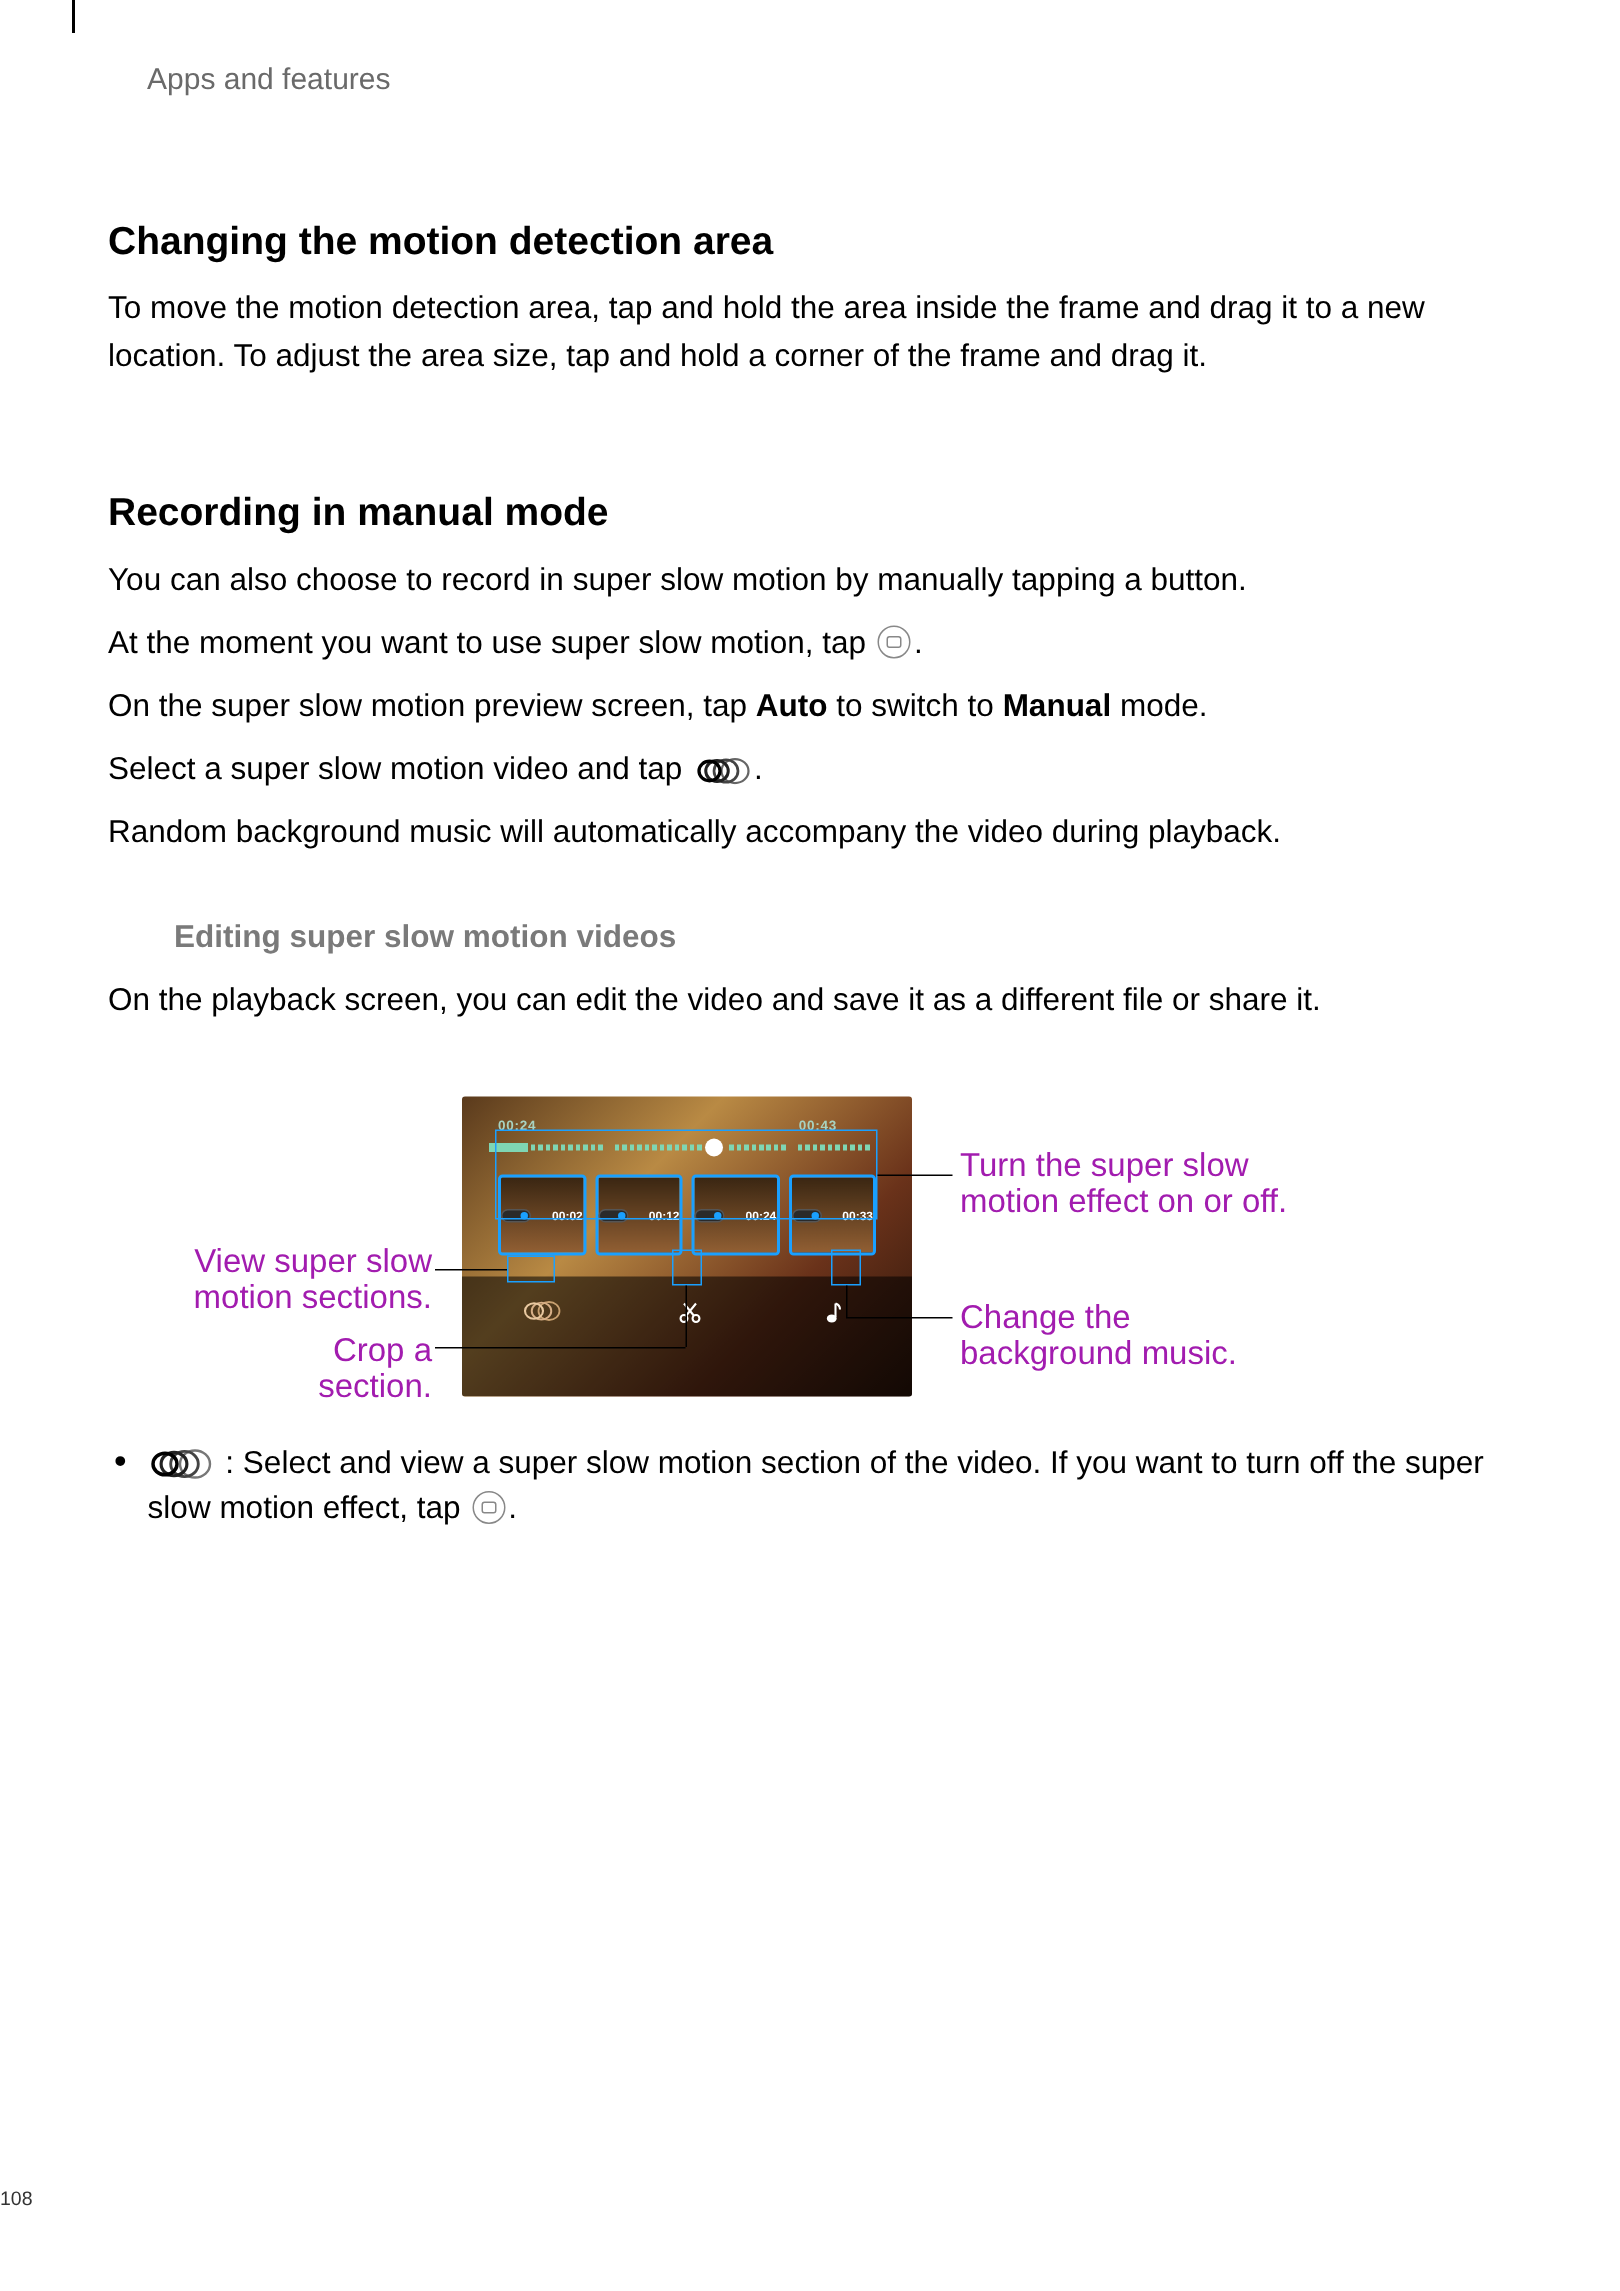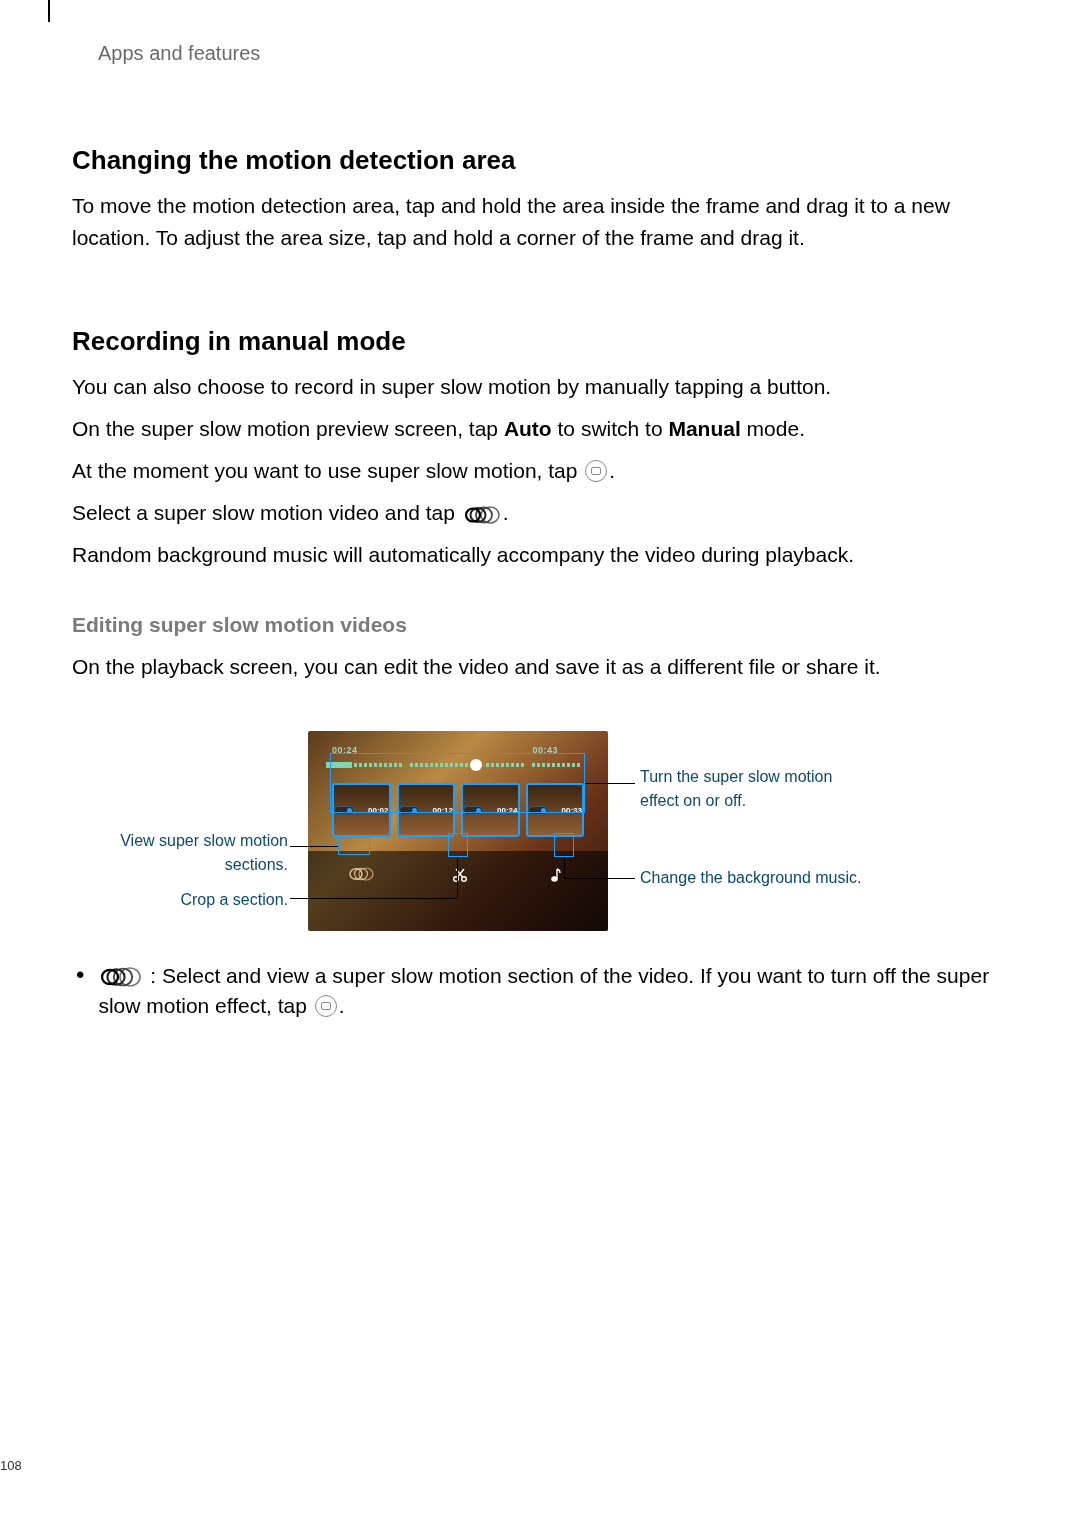--- a/index.html
+++ b/index.html
@@ -4,21 +4,21 @@
 <style>
   * { box-sizing: border-box; margin: 0; padding: 0; }
   html, body { width: 1080px; height: 1527px; background: #fff; font-family: Arial, Helvetica, sans-serif; color: #000; }
   .page { position: relative; width: 1080px; height: 1527px; padding: 40px 72px 0 72px; }
   .crop-mark { position: absolute; left: 48px; top: 0; width: 2px; height: 22px; background: #000; }
   .header-label { font-size: 20px; color: #6a6a6a; margin-top: 2px; margin-left: 26px; }
   .h2 { font-size: 26px; font-weight: 700; margin-top: 72px; }
   .h2.first { margin-top: 80px; }
   .p { font-size: 21px; line-height: 32px; margin-top: 14px; }
   .p + .p { margin-top: 10px; }
-  .sub { font-size: 21px; font-weight: 600; color: #7a7a7a; margin-top: 42px; }
+  .sub { font-size: 21px; font-weight: 600; color: #7a7a7a; margin-top: 42px; margin-left: 44px; }
   .bold { font-weight: 700; }
 
   
   .icon-circ { display: inline-block; width: 22px; height: 22px; border: 1.8px solid #888; border-radius: 50%; vertical-align: -4px; position: relative; margin: 0 2px; }
   .icon-circ::after { content: ""; position: absolute; left: 50%; top: 50%; width: 8px; height: 6px; border: 1.2px solid #888; border-radius: 2px; transform: translate(-50%,-50%); }
   .icon-slowmo { display: inline-block; vertical-align: -4px; margin: 0 2px; }
   .icon-slowmo svg { display: block; }
 
   
   .figure-wrap { position: relative; width: 936px; height: 230px; margin: 20px auto 0; }
@@ -37,21 +37,21 @@
   .thumb .tl { font-size: 8px; color:#fff; font-weight:700;}
   .toolbar-bottom { position: absolute; left: 0; right: 0; top: 120px; bottom: 0; background: rgba(0,0,0,0.55); }
   .tb-icon { position: absolute; top: 16px; color:#fff; font-size:14px;}
   .tb1{ left:40px; } .tb2{ left:144px; } .tb3{ right:46px; }
   .hl-thumbs{position:absolute;left:258px;top:50px;width:255px;height:60px;border:1.5px solid #1aa0ff;pointer-events:none;}
   .hl-slow{position:absolute;left:266px;top:134px;width:32px;height:18px;border:1.5px solid #1aa0ff;pointer-events:none;}
   .hl-crop{position:absolute;left:376px;top:130px;width:20px;height:24px;border:1.5px solid #1aa0ff;pointer-events:none;}
   .hl-music{position:absolute;left:482px;top:130px;width:20px;height:24px;border:1.5px solid #1aa0ff;pointer-events:none;}
 
   .callline{position:absolute;height:1px;background:#000;}
-  .call{position:absolute;font-size:16px;line-height:24px;color:#0c4a6e;}
+  .call{position:absolute;font-size:22px;line-height:24px;color:#a21caf;}
 
   
   .bullets { margin-top: 28px; padding-left: 4px; }
   .bullet-row { display: flex; align-items: flex-start; gap: 14px; font-size: 21px; line-height: 30px; }
   .bullet-row .dotm{ font-size:24px; line-height:28px;}
   .bullet-body{ flex:1; }
 
   .pagenum { position: absolute; bottom: 54px; left: 0; right: 0; text-align: left; font-size: 13px; color: #333; }
 </style>
 </head>
@@ -60,24 +60,24 @@
 <div class="page">
   <div class="crop-mark"></div>
   <div class="header-label">Apps and features</div>
 
   <h2 class="h2 first">Changing the motion detection area</h2>
   <p class="p">To move the motion detection area, tap and hold the area inside the frame and drag it to a new location. To adjust the area size, tap and hold a corner of the frame and drag it.</p>
 
   <h2 class="h2">Recording in manual mode</h2>
   <p class="p">You can also choose to record in super slow motion by manually tapping a button.</p>
   <p class="p">
-    <span>On the super slow motion preview screen, tap </span><span class="bold">Auto</span><span> to switch to </span><span class="bold">Manual</span><span> mode.</span>
+    <span>At the moment you want to use super slow motion, tap </span><span class="icon-circ"></span><span>.</span>
   </p>
   <p class="p">
-    <span>At the moment you want to use super slow motion, tap </span><span class="icon-circ"></span><span>.</span>
+    <span>On the super slow motion preview screen, tap </span><span class="bold">Auto</span><span> to switch to </span><span class="bold">Manual</span><span> mode.</span>
   </p>
 
   <p class="p">
     <span>Select a super slow motion video and tap </span>
     <span class="icon-slowmo">
       <svg width="38" height="18" viewBox="0 0 38 18">
         <ellipse cx="27" cy="9" rx="9" ry="8" fill="none" stroke="#666" stroke-width="1.5"></ellipse>
         <ellipse cx="21" cy="9" rx="8" ry="7.5" fill="none" stroke="#444" stroke-width="1.8"></ellipse>
         <ellipse cx="15" cy="9" rx="7.5" ry="7" fill="none" stroke="#222" stroke-width="2"></ellipse>
         <ellipse cx="10" cy="9" rx="7" ry="6.5" fill="none" stroke="#000" stroke-width="2.2"></ellipse>

